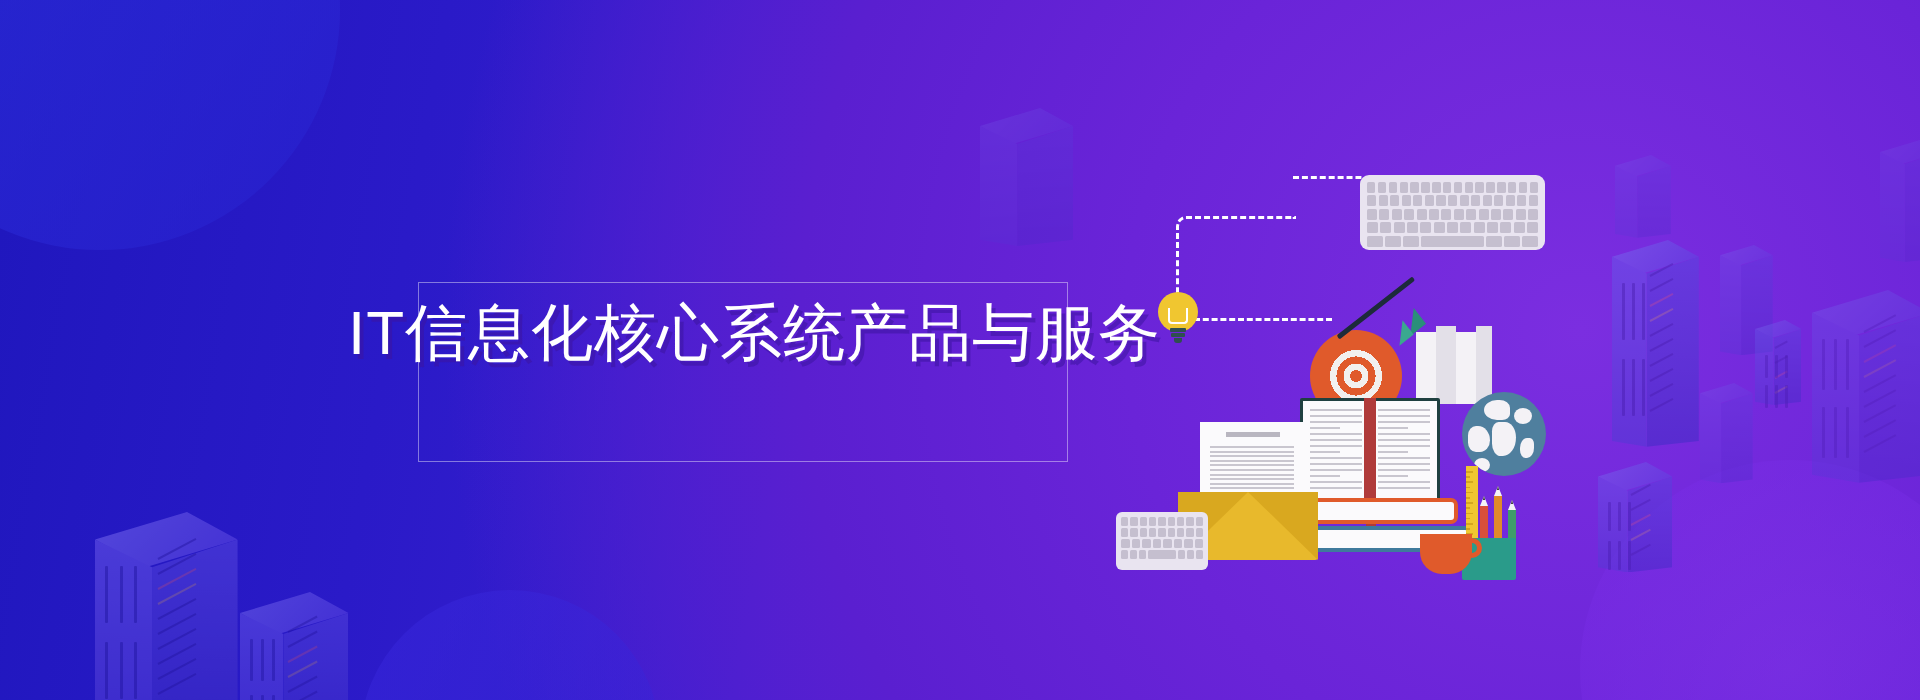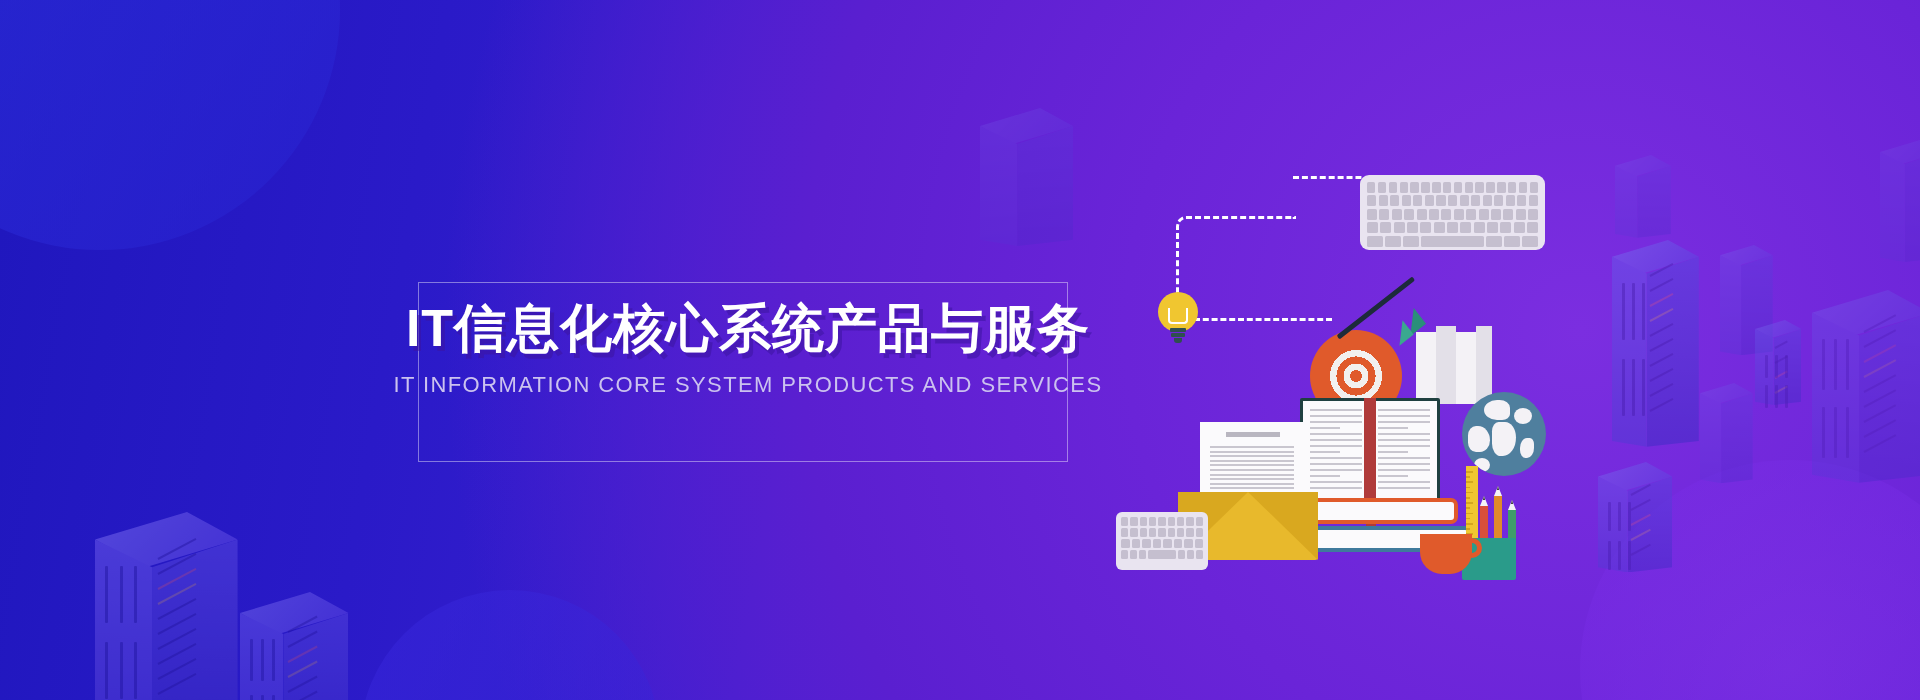--- a/index.html
+++ b/index.html
@@ -48,21 +48,21 @@
     position:absolute; left:418px; top:282px;
     width:650px; height:180px;
     border:1px solid rgba(255,255,255,.42);
   }
 
   .title-wrap {
     position:absolute; left:348px; top:300px;
     width:800px; text-align:center;
   }
   .title-cn {
-    font-size:52px; font-weight:bold; color:#ffffff;
+    font-size:62px; font-weight:normal; color:#ffffff;
     letter-spacing:1px; line-height:1.08;
     text-shadow: 4px 5px 0 rgba(60,20,160,.55);
     white-space:nowrap;
   }
   .title-en {
     margin-top:16px;
     font-size:22px; color:#cbc2ef; letter-spacing:1.4px;
     white-space:nowrap;
   }
 
@@ -355,21 +355,20 @@
       <div class="bldg" style="left: 1880px; top: 140px; width: 80px; height: 134px; opacity: 0.2;">
         <div style="position: absolute; left: 0px; top: 0px; width: 62px; height: 24px; background: linear-gradient(135deg, rgb(123, 110, 240), rgb(90, 68, 224)); clip-path: polygon(0% 50%, 64.5161% 0%, 100% 50%, 35.4839% 100%);"></div>
         <div style="position: absolute; left: 0px; top: 12px; width: 24.8px; height: 110px; background: linear-gradient(rgb(106, 88, 234), rgb(79, 58, 212)); clip-path: polygon(0% 0%, 100% 10.9091%, 100% 100%, 0% 96.1818%);"></div>
         <div style="position: absolute; left: 24.8px; top: 12px; width: 37.2px; height: 110px; background: linear-gradient(rgb(88, 71, 223), rgb(61, 44, 196)); clip-path: polygon(0% 10.9091%, 100% 0%, 100% 96.1818%, 0% 100%);"></div>
       </div>
     </div>
 
   <div class="title-frame"></div>
   <div class="title-wrap">
     <div class="title-cn">IT信息化核心系统产品与服务</div>
-    <div class="title-en">IT INFORMATION CORE SYSTEM PRODUCTS AND SERVICES</div>
   </div>
 
   <div class="illo">
 
     <div class="dash" style="left:56px; top:86px; width:120px; height:78px; border-width:3px 0 0 3px; border-radius:10px 0 0 0;"></div>
     <div class="dash" style="left:173px; top:46px; width:78px; height:42px; border-width:3px 3px 0 0; border-radius:0 10px 0 0;"></div>
 
     <div class="dash" style="left:74px; top:188px; width:138px; height:0; border-width:3px 0 0 0;"></div>
 
     <div style="position:absolute;left:98px;top:8px;width:0;height:0;"></div>

